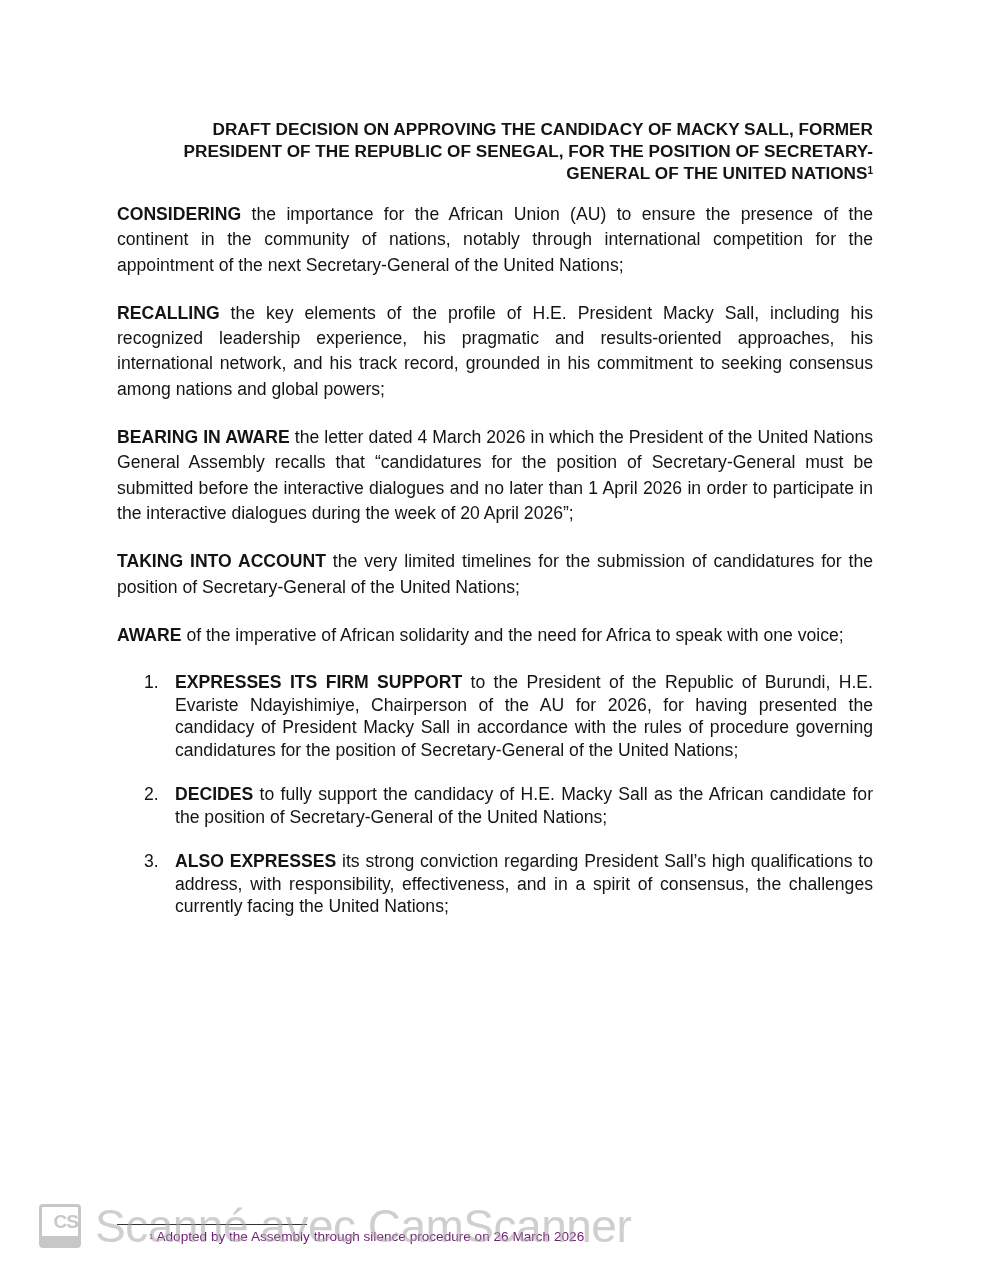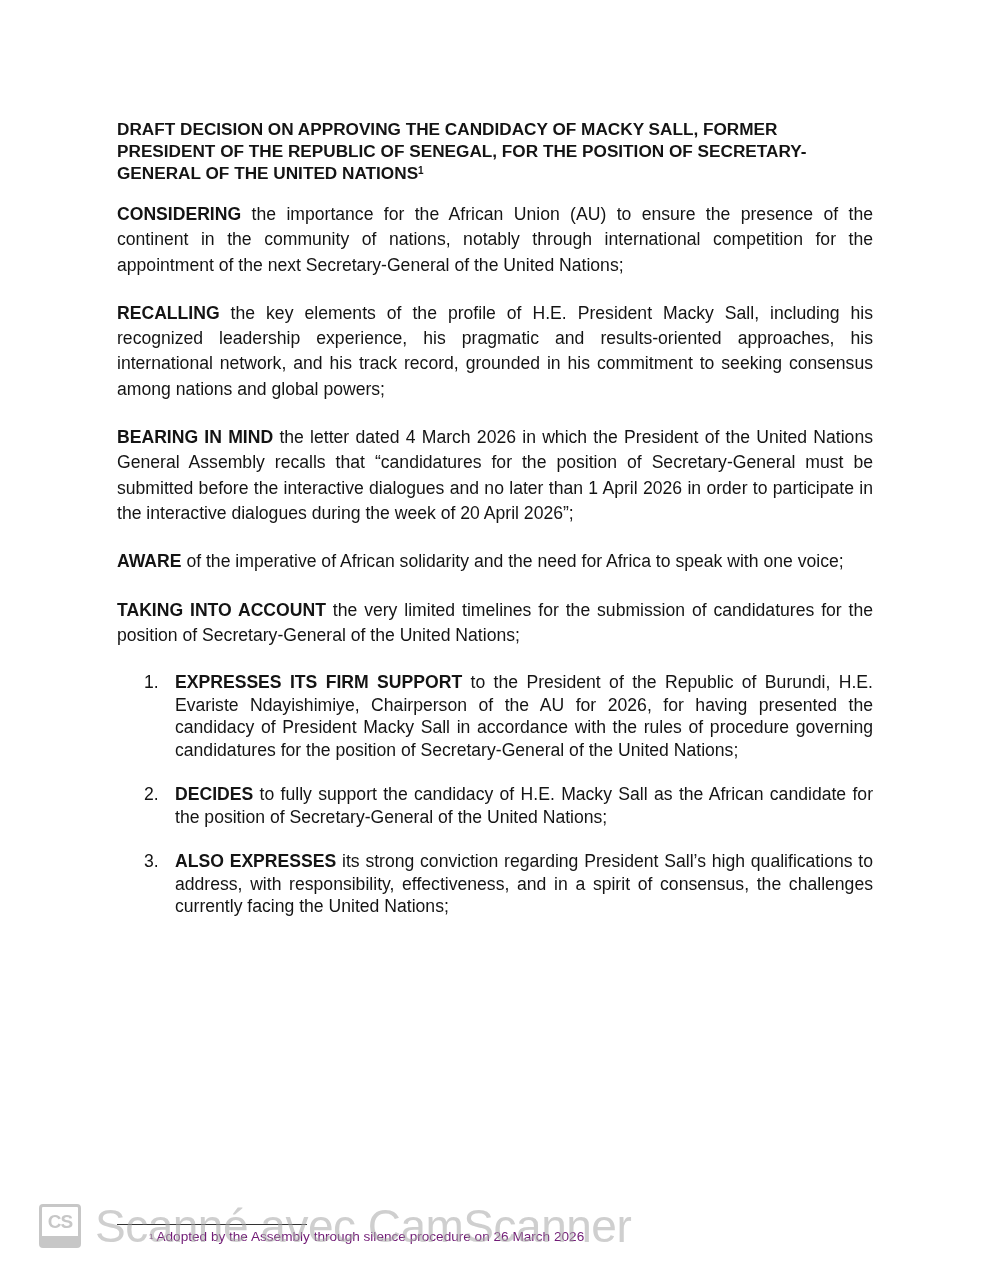--- a/index.html
+++ b/index.html
@@ -15,21 +15,21 @@
     font-family: "Liberation Sans", sans-serif;
     color: #141414;
   }
   .page {
     position: absolute;
     left: 117px;
     top: 118px;
     width: 756px;
   }
   .title {
-    text-align: left;
+    text-align: right;
     font-weight: bold;
     font-size: 17.2px;
     line-height: 22px;
     margin: 0 0 18px 0;
     letter-spacing: 0;
   }
   .title sup {
     font-size: 10px;
     vertical-align: top;
     position: relative;
@@ -95,21 +95,21 @@
     border: 3px solid #9a9a9a;
     border-radius: 4px;
     box-sizing: border-box;
     position: relative;
     background: #fff;
   }
   .cs-logo .cs-text {
     position: absolute;
     left: 0; right: 0;
     top: 4px;
-    text-align: center;
+    text-align: right;
     font-weight: bold;
     font-size: 19px;
     color: #9a9a9a;
     letter-spacing: -1px;
   }
   .cs-logo .cs-bar {
     position: absolute;
     left: 0; right: 0;
     bottom: 0;
     height: 9px;
@@ -127,25 +127,25 @@
 
 <div class="page">
   <div class="title">
     <span>DRAFT DECISION ON APPROVING THE CANDIDACY OF MACKY SALL, FORMER PRESIDENT OF THE REPUBLIC OF SENEGAL, FOR THE POSITION OF SECRETARY-GENERAL OF THE UNITED NATIONS</span><sup>1</sup>
   </div>
 
   <p class="para"><b>CONSIDERING</b><span> the importance for the African Union (AU) to ensure the presence of the continent in the community of nations, notably through international competition for the appointment of the next Secretary-General of the United Nations;</span></p>
 
   <p class="para"><b>RECALLING</b><span> the key elements of the profile of H.E. President Macky Sall, including his recognized leadership experience, his pragmatic and results-oriented approaches, his international network, and his track record, grounded in his commitment to seeking consensus among nations and global powers;</span></p>
 
-  <p class="para"><b>BEARING IN MIND</b><span> the letter dated 4 March 2026 in which the President of the United Nations General Assembly recalls that “candidatures for the position of Secretary-General must be submitted before the interactive dialogues and no later than 1 April 2026 in order to participate in the interactive dialogues during the week of 20 April 2026”;</span></p>
+  <p class="para"><b>BEARING IN AWARE</b><span> the letter dated 4 March 2026 in which the President of the United Nations General Assembly recalls that “candidatures for the position of Secretary-General must be submitted before the interactive dialogues and no later than 1 April 2026 in order to participate in the interactive dialogues during the week of 20 April 2026”;</span></p>
+
+  <p class="para"><b>TAKING INTO ACCOUNT</b><span> the very limited timelines for the submission of candidatures for the position of Secretary-General of the United Nations;</span></p>
 
   <p class="para"><b>AWARE</b><span> of the imperative of African solidarity and the need for Africa to speak with one voice;</span></p>
-
-  <p class="para"><b>TAKING INTO ACCOUNT</b><span> the very limited timelines for the submission of candidatures for the position of Secretary-General of the United Nations;</span></p>
 
 
 
 
   <ol class="list">
     <li class="list-item">
       <span class="num">1.</span><b>EXPRESSES ITS FIRM SUPPORT</b><span> to the President of the Republic of Burundi, H.E. Evariste Ndayishimiye, Chairperson of the AU for 2026, for having presented the candidacy of President Macky Sall in accordance with the rules of procedure governing candidatures for the position of Secretary-General of the United Nations;</span>
     </li>
     <li class="list-item">
       <span class="num">2.</span><b>DECIDES</b><span> to fully support the candidacy of H.E. Macky Sall as the African candidate for the position of Secretary-General of the United Nations;</span>

